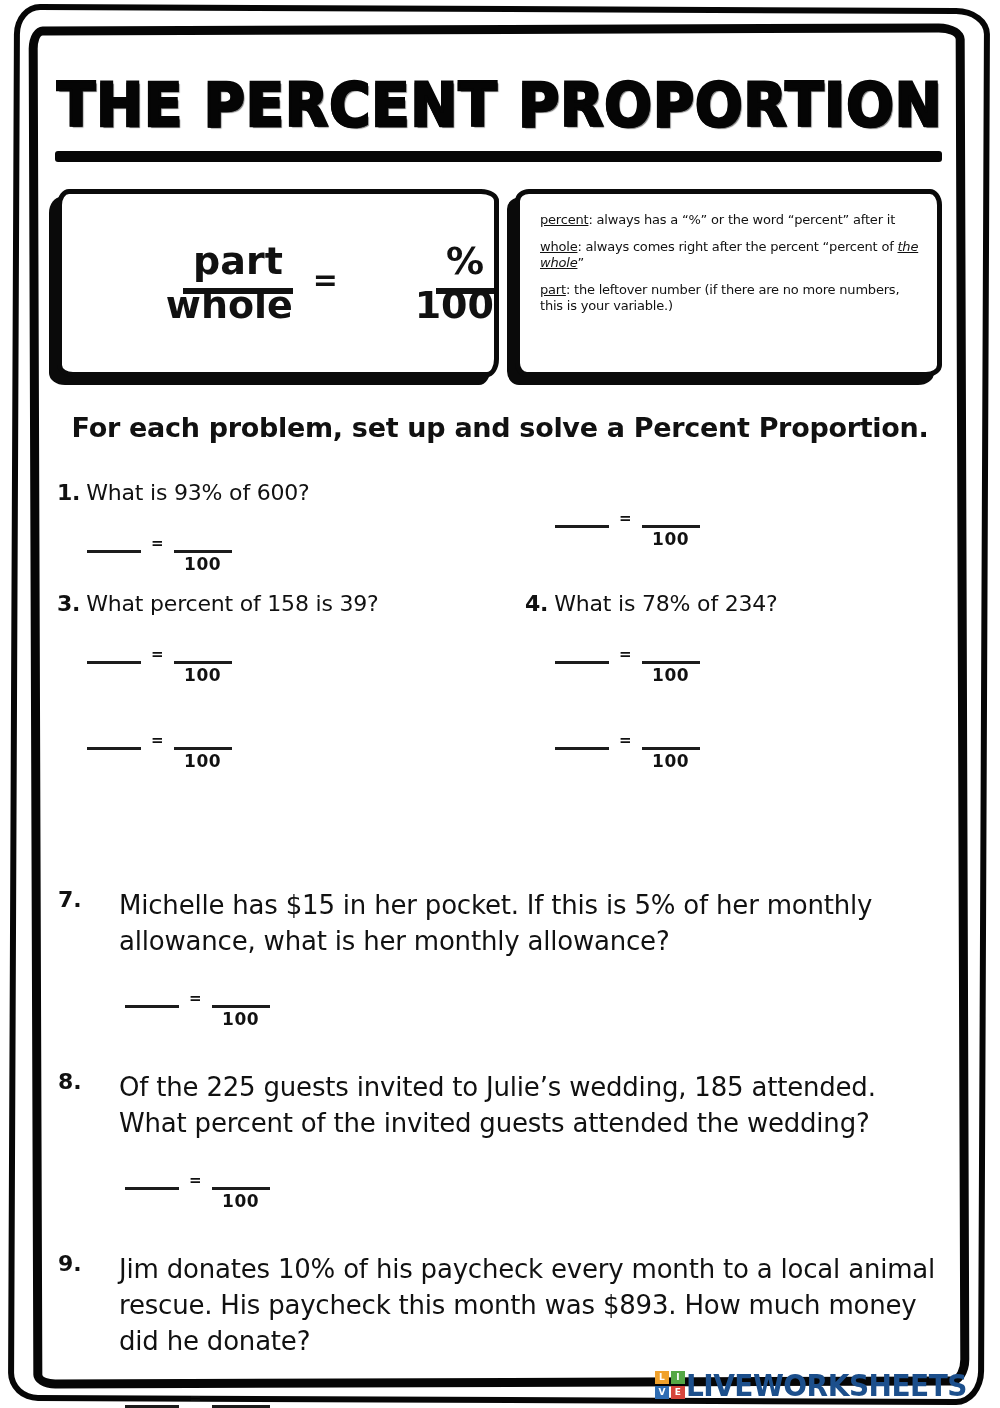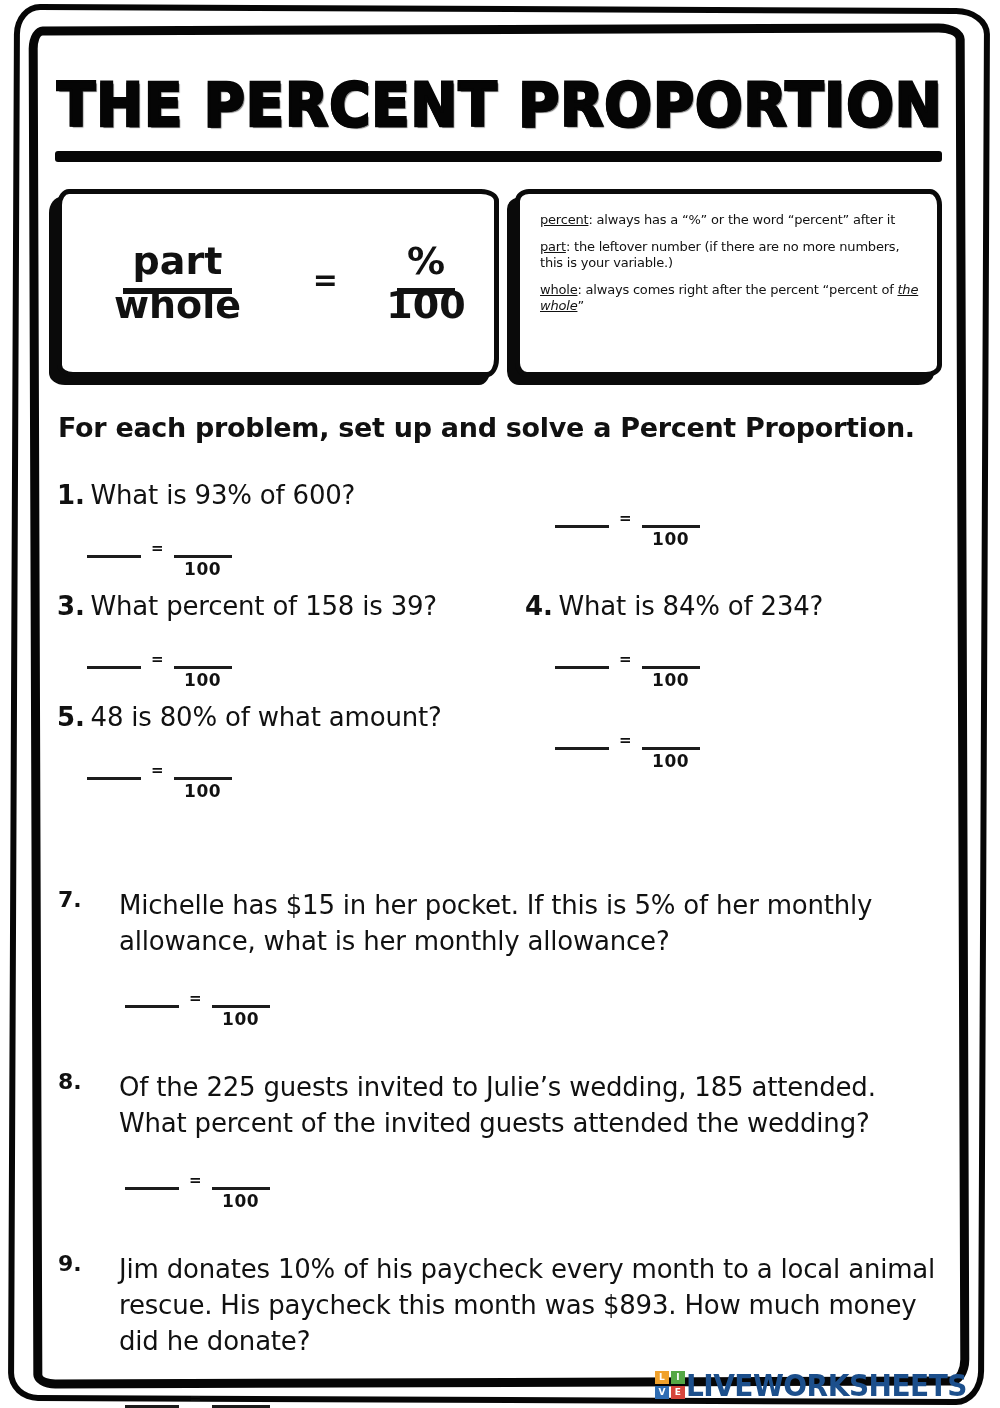--- a/index.html
+++ b/index.html
@@ -62,41 +62,41 @@
     flex:0 0 442px;
     border-radius: 12px 18px 12px 16px / 16px 12px 18px 12px;
     display:flex; align-items:center; justify-content:center;
   }
   .box-defs {
     flex:1;
     border-radius: 14px 12px 16px 12px / 12px 16px 12px 14px;
     padding:8px 18px 6px 20px;
   }
 
-  .bigfrac { display:inline-block; text-align:center; }
+  .bigfrac { display:inline-block; text-align:right; }
   .bigfrac .bnum {
     font-size:38px; font-weight:700; padding:0 10px 5px;
     border-bottom:6px solid #111;
   }
   .bigfrac .bden { font-size:38px; font-weight:700; padding-top:3px; }
   .beq { font-size:30px; font-weight:700; margin:0 20px; transform:translateY(-4px); }
 
   .def-p { margin:10px 0; font-size:13px; font-weight:400; line-height:1.27; letter-spacing:-0.2px; }
   .def-term { text-decoration:underline; }
   .def-emph { font-style:italic; text-decoration:underline; }
 
-  .instruction { font-size:27px; font-weight:700; margin:35px 0 8px 1px; letter-spacing:-0.3px; }
+  .instruction { font-size:27px; font-weight:700; margin:35px 0 8px 1px; letter-spacing:-0.3px;text-align:center; }
 
   .pgrid {
     display:grid;
     grid-template-columns: 468px 1fr;
     margin-top:37px;
   }
   .pcell { height:111px; }
-  .pline { font-size:26px; letter-spacing:-0.2px; }
+  .pline { font-size:22px; letter-spacing:-0.2px; }
   .pnum { font-weight:700; margin-right:6px; }
 
   .prop { margin:24px 0 0 30px; white-space:nowrap; }
   .prop .blank {
     display:inline-block; width:54px; height:24px;
     border-bottom:3px solid #1c1c1c; vertical-align:top;
   }
   .prop .peq {
     display:inline-block; font-size:15px; font-weight:700;
     margin:0 10px; vertical-align:top; transform:translateY(5px);
@@ -148,22 +148,22 @@
       </span>
       <span class="beq">=</span>
       <span class="bigfrac">
         <span class="bnum">%</span>
         <span class="bden">100</span>
       </span>
     </div>
 
     <div class="box box-defs">
       <p class="def-p"><span class="def-term">percent</span><span>: always has a “%” or the word “percent” after it</span></p>
+      <p class="def-p"><span class="def-term">whole</span><span>: always comes right after the percent “percent of </span><span class="def-emph">the whole</span><span>”</span></p>
       <p class="def-p"><span class="def-term">part</span><span>: the leftover number (if there are no more numbers, this is your variable.)</span></p>
-      <p class="def-p"><span class="def-term">whole</span><span>: always comes right after the percent “percent of </span><span class="def-emph">the whole</span><span>”</span></p>
     </div>
   </div>
 
   <h2 class="instruction">For each problem, set up and solve a Percent Proportion.</h2>
 
   <div class="pgrid">
 
     <div class="pcell">
       <div class="pline"><span class="pnum">1.</span><span>What is 93% of 600?</span></div>
       <div class="prop">
@@ -178,28 +178,27 @@
     </div>
 
     <div class="pcell">
       <div class="pline"><span class="pnum">3.</span><span>What percent of 158 is 39?</span></div>
       <div class="prop">
         <span class="blank"></span><span class="peq">=</span><span class="pfrac"><span class="pbar"></span><span class="pden">100</span></span>
       </div>
     </div>
 
     <div class="pcell">
-      <div class="pline"><span class="pnum">4.</span><span>What is 84% of 234?</span></div>
-      <div class="prop">
-        <span class="blank"></span><span class="peq">=</span><span class="pfrac"><span class="pbar"></span><span class="pden">100</span></span>
-      </div>
-    </div>
-
-    <div class="pcell">
-      <div class="pline"><span class="pnum">5.</span><span>48 is 80% of what amount?</span></div>
+      <div class="pline"><span class="pnum">4.</span><span>What is 78% of 234?</span></div>
+      <div class="prop">
+        <span class="blank"></span><span class="peq">=</span><span class="pfrac"><span class="pbar"></span><span class="pden">100</span></span>
+      </div>
+    </div>
+
+    <div class="pcell">
       <div class="prop">
         <span class="blank"></span><span class="peq">=</span><span class="pfrac"><span class="pbar"></span><span class="pden">100</span></span>
       </div>
     </div>
 
     <div class="pcell">
       <div class="prop">
         <span class="blank"></span><span class="peq">=</span><span class="pfrac"><span class="pbar"></span><span class="pden">100</span></span>
       </div>
     </div>

